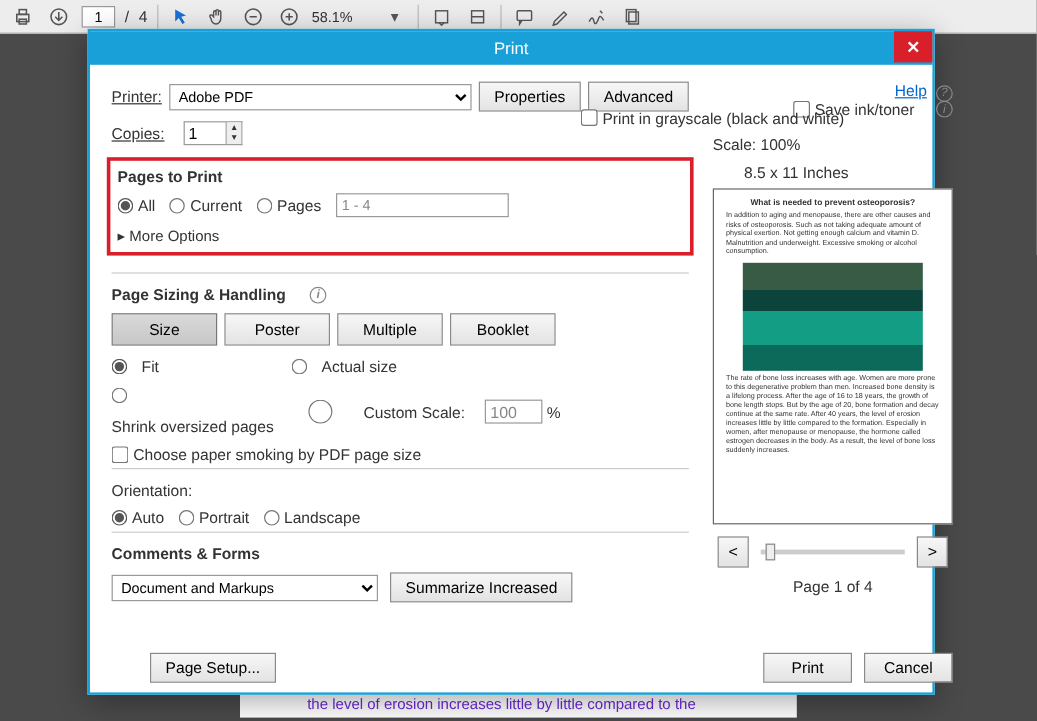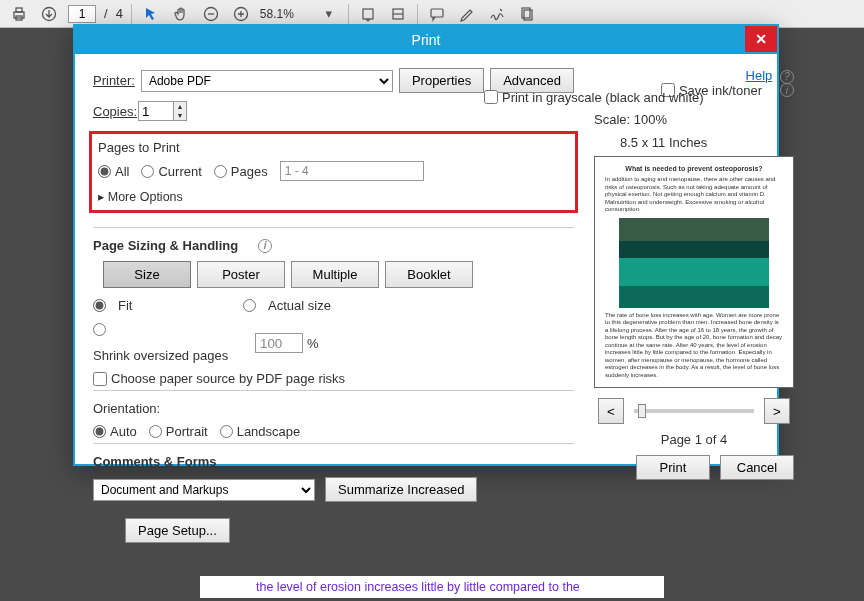--- a/index.html
+++ b/index.html
@@ -27,21 +27,21 @@
   .toolbar .divider { width:1px; height:20px; background:#bbb; }
   .toolbar .zoom { width:50px; font-size:12px; }
   .bg-doc {
     position: absolute; top: 576px; left: 200px; right: 200px;
     background: #fff; padding: 4px 56px; font-size: 12.5px; color: #6d28d9;
   }
   
   .modal {
     position: absolute;
     left: 73px; top: 24px;
-    width: 706px; height: 442px;
+    width: 706px; height: 555px;
     background: #fff;
     border: 2px solid #1aa0d8;
     box-shadow: 0 6px 24px rgba(0,0,0,.35);
   }
   .titlebar {
     height: 28px; background: #1aa0d8; color: #fff;
     display: flex; align-items: center; justify-content: center;
     font-size: 14px; position: relative;
   }
   .closebtn {
@@ -81,21 +81,21 @@
   .section { border-top: 1px solid #ccc; padding-top: 10px; margin-top: 4px;}
   .section h4 { font-size: 13px; font-weight: bold; margin-bottom: 8px; display:flex; gap:20px; align-items:center;}
   .hl-box { border: 3px solid #d9202a; padding: 6px 6px 6px 6px; margin: 2px -4px 10px -4px;}
   .radios { display:flex; align-items:center; gap:12px; flex-wrap:wrap;}
   .radios label{ display:flex; align-items:center; gap:4px;}
   .radios input{ accent-color:#555;}
   .pages-input { width:144px; height:20px; border:1px solid #999; color:#888; padding:0 4px; font-size:12px;}
   .more { margin-top:8px; font-size:12.5px;}
   .seg-btns { display:flex; gap:6px; margin-bottom:10px;}
   .seg-btns .btn { min-width:88px; padding:5px 0; text-align:center;}
-  .seg-btns .btn.active { background:linear-gradient(#d9d9d9,#c7c7c7); border-color:#777;margin-left:10px;}
+  .seg-btns .btn.active { background:linear-gradient(#d9d9d9,#c7c7c7); border-color:#777;}
   .grid-2x { display:grid; grid-template-columns: 150px auto; row-gap:10px; align-items:center;}
   .scale-row { display:flex; align-items:center; gap:4px;}
   .scale-row input{ width:48px; height:20px; border:1px solid #999; color:#888; text-align:left; padding:0 4px;}
   .preview-frame {
     border: 1px solid #666; background:#fff;
     width: 200px; height: 280px; margin: 6px auto 0 auto;
     padding: 8px 10px; font-size: 6.5px; line-height:1.25; color:#333;
     display:flex; flex-direction:column; align-items:center;
   }
   .preview-frame .ptitle{ font-weight:bold; font-size:7px; margin-bottom:3px;}
@@ -218,33 +218,33 @@
 
       <div class="row">
         <label class="lbl">Printer:</label>
         <select style="width:252px">
           <option>Adobe PDF</option>
         </select>
         <button class="btn">Properties</button>
         <button class="btn">Advanced</button>
       </div>
 
-      <div class="row" style="justify-content:flex-start; gap:1px;">
+      <div class="row" style="justify-content:flex-start; gap:16px;">
         <label class="lbl">Copies:</label>
         <div class="spin">
           <input value="1" style="">
           <div class="arrows">
             <div>▲</div>
             <div>▼</div>
           </div>
         </div>
       </div>
 
       <div class="hl-box">
-        <h4 style="font-size:13px;font-weight:normal;margin-bottom:6px">Pages to Print</h4>
+        <h4 style="font-size:13px;font-weight:bold;margin-bottom:6px">Pages to Print</h4>
         <div class="radios">
           <label>
               <input type="radio" name="ptp" checked="" style="">
               <span>All</span>
             </label>
           <label>
               <input type="radio" name="ptp" style="">
               <span>Current</span>
             </label>
           <label>
@@ -274,27 +274,31 @@
             </label>
           <label class="radios">
               <input type="radio" name="sz" style=""> 
               <span>Actual size</span>
             </label>
           <label class="radios">
               <input type="radio" name="sz" style=""> 
               <span>Shrink oversized pages</span>
             </label>
           <div class="scale-row">
+            <label class="radios">
+                <input type="radio" name="sz" style=""> 
+                <span>Custom Scale:</span>
+              </label>
             <input style="margin-left: 12px;" value="100">
             <span>%</span>
           </div>
         </div>
         <label class="chk">
           <input type="checkbox" style="">
-            <span>Choose paper source by PDF page risks</span>
+            <span>Choose paper smoking by PDF page size</span>
         </label>
       </div>
 
       <div class="section">
         <div style="margin-bottom:8px">Orientation:</div>
         <div class="radios">
           <label>
               <input type="radio" name="or" checked="" style=""> 
               <span>Auto</span>
             </label>

